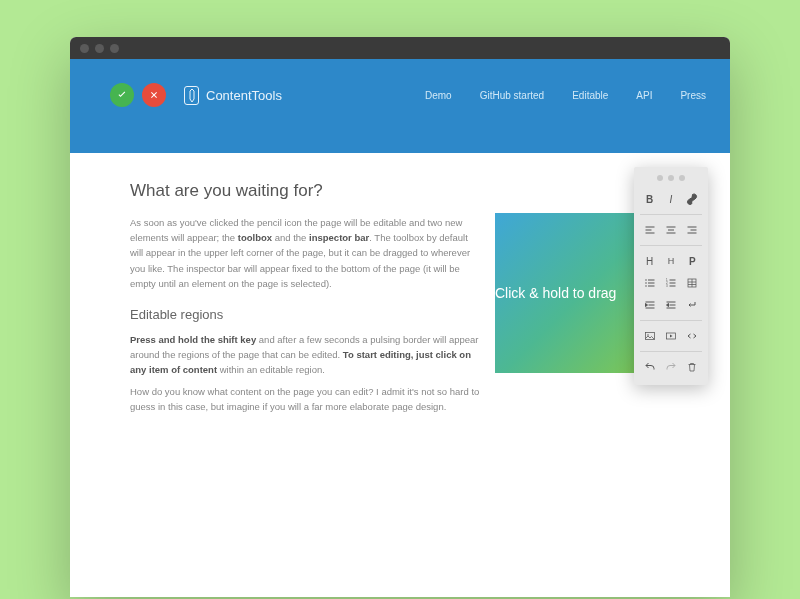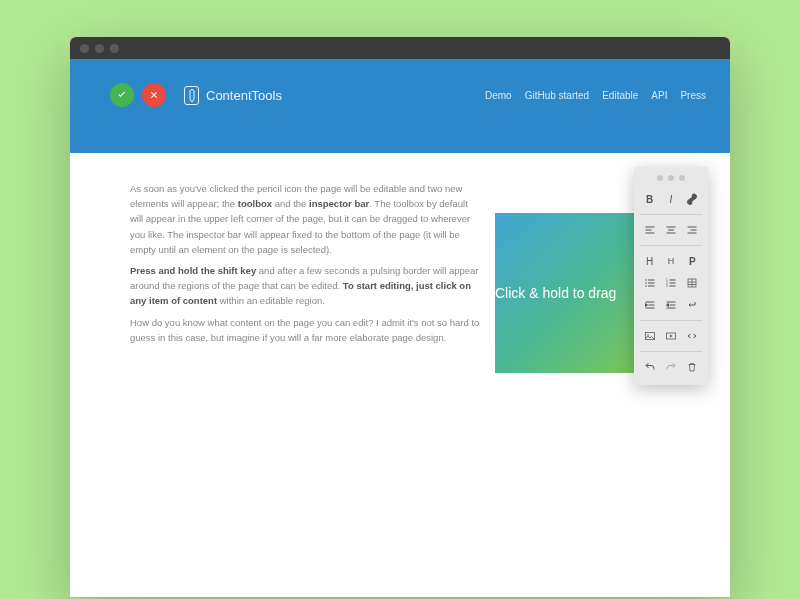--- a/index.html
+++ b/index.html
@@ -9,21 +9,21 @@
 .traffic{width:9px;height:9px;border-radius:50%;background:#5a5a5a}
 .hero{background:#2d88c9;padding:18px 0 40px 16px;color:#fff;position:relative}
 .topbar{display:flex;align-items:center;padding:0 24px;height:36px}
 .actions{display:flex;gap:8px;margin-right:18px}
 .circle-btn{width:24px;height:24px;border-radius:50%;display:flex;align-items:center;justify-content:center;cursor:pointer}
 .green{background:#46b450}.red{background:#e74c3c}
 .circle-btn svg{width:12px;height:12px}
 .brand{display:flex;align-items:center;gap:7px;font-size:13px;color:#e8f3fb}
 .pencil-box{width:15px;height:19px;border:1.5px solid #e8f3fb;border-radius:3px;display:flex;align-items:center;justify-content:center}
 .pencil-box svg{width:6px;height:13px}
-.nav{margin-left:auto;display:flex;gap:13px;font-size:10px;color:#d0e8f7}
+.nav{margin-left:auto;display:flex;gap:28px;font-size:10px;color:#d0e8f7}
 .nav span{cursor:pointer}
 .hero-content{padding:20px 60px 0 60px;max-width:480px}
 .hero h1{font-size:26px;font-weight:300;margin-bottom:18px;color:#fff}
 .hero p.lead{font-size:14px;font-weight:300;line-height:1.5;color:#e3f1fb}
 .body{padding:28px 60px;position:relative}
 .col-left{width:350px}
 .body h2{font-size:17px;font-weight:400;color:#555;margin-bottom:14px}
 .body h3{font-size:13px;font-weight:400;color:#666;margin:16px 0 10px}
 .body p{font-size:9.5px;color:#888;line-height:1.6;margin-bottom:6px}
 .body b{color:#555;font-weight:700}
@@ -73,23 +73,25 @@
         <span>GitHub started</span>
         <span>Editable</span>
         <span>API</span>
         <span>Press</span>
       </div>
     </div>
   </div>
 
   <div class="body">
     <div class="col-left">
+      <h2>What are you waiting for?</h2>
       <p>
         <span>As soon as you've clicked the pencil icon the page will be editable and two new elements will appear; the </span><b>toolbox</b><span> and the </span><b>inspector bar</b><span>. The toolbox by default will appear in the upper left corner of the page, but it can be dragged to wherever you like. The inspector bar will appear fixed to the bottom of the page (it will be empty until an element on the page is selected).</span>
       </p>
+      <h3>Editable regions</h3>
       <p>
         <b>Press and hold the shift key</b><span> and after a few seconds a pulsing border will appear around the regions of the page that can be edited. </span><b>To start editing, just click on any item of content</b><span> within an editable region.</span>
       </p>
       <p>How do you know what content on the page you can edit? I admit it's not so hard to guess in this case, but imagine if you will a far more elaborate page design.</p>
     </div>
     <div class="drag-box">
       <span>Click &amp; hold to drag</span>
     </div>
   </div>
 

